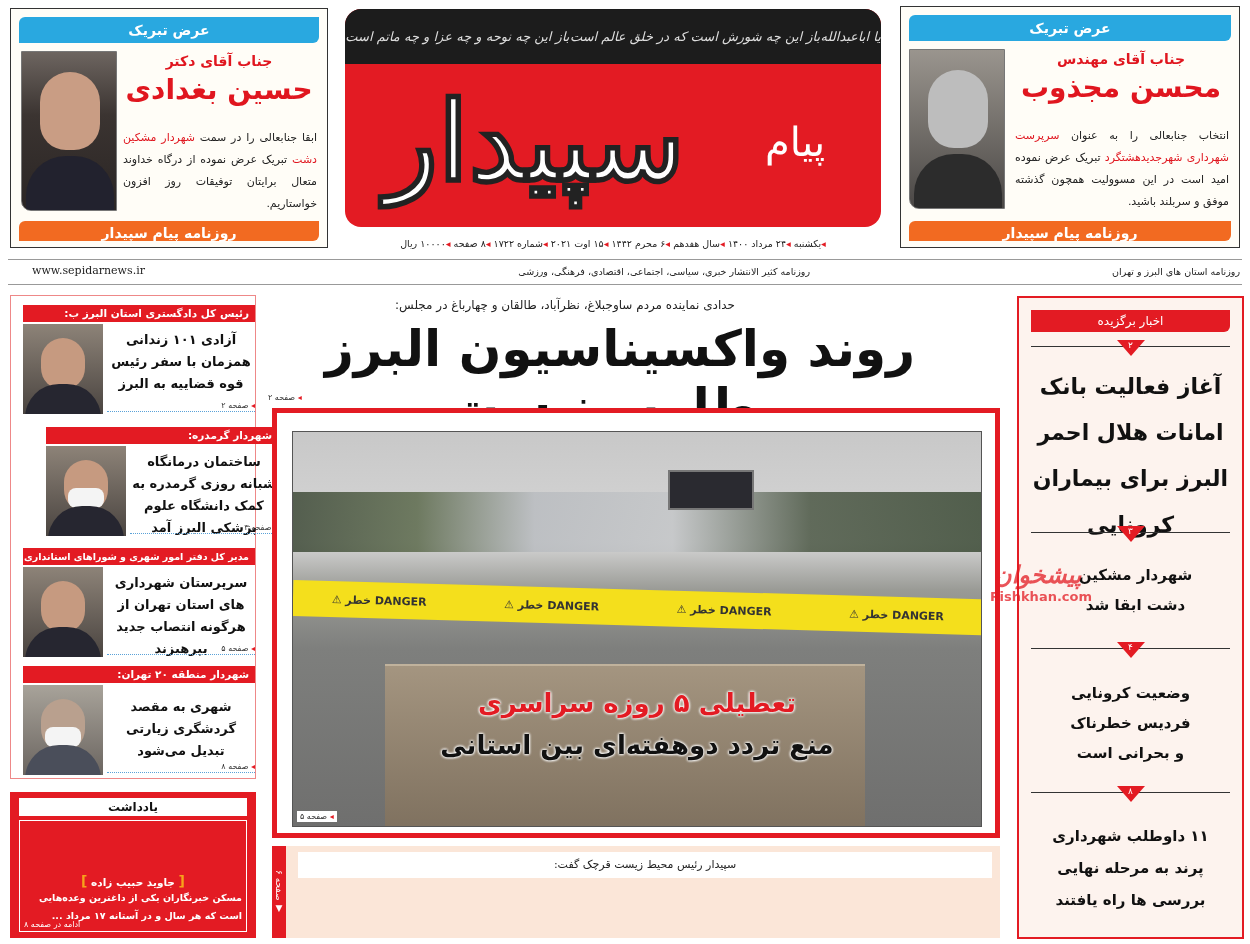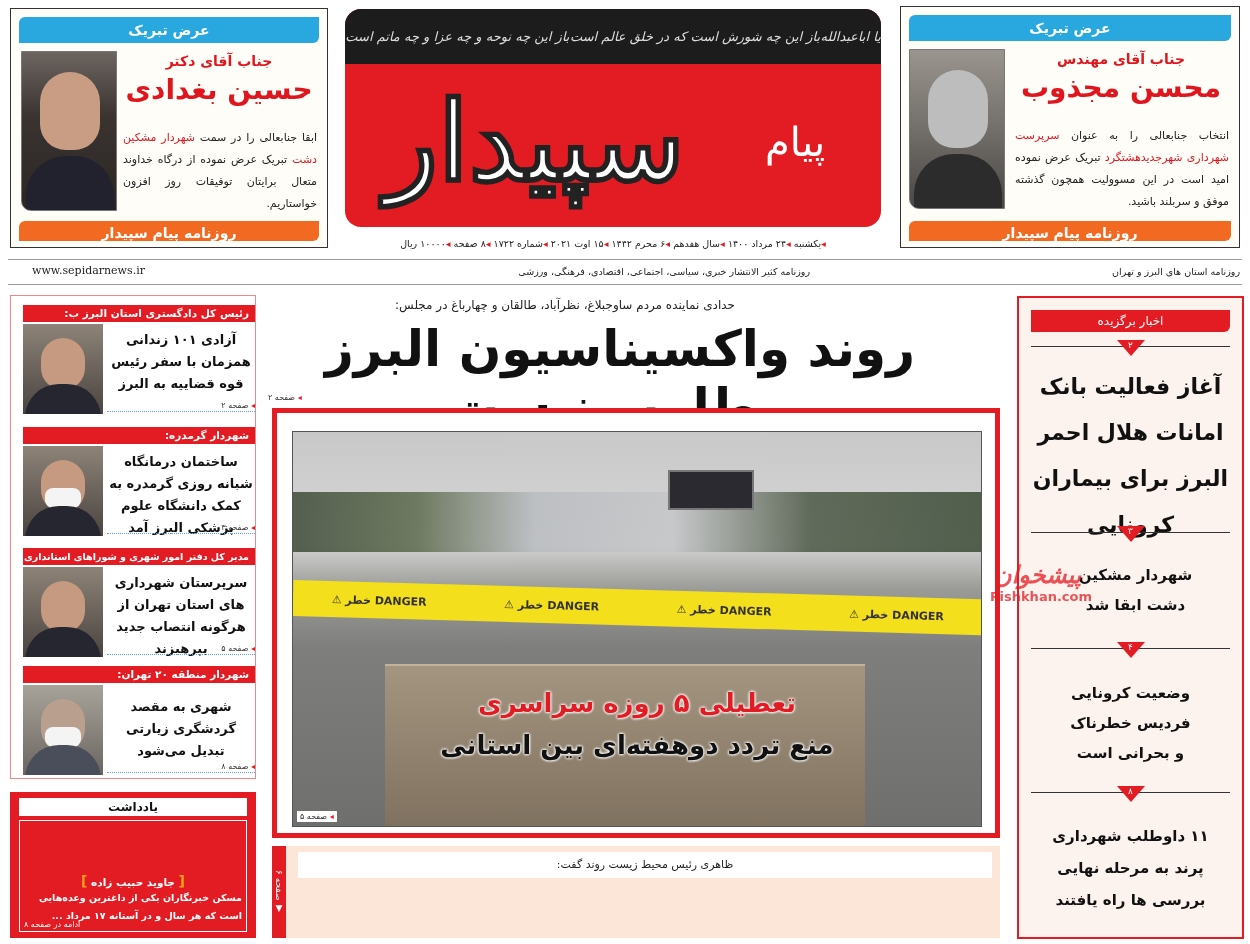--- a/index.html
+++ b/index.html
@@ -154,21 +154,21 @@
 <div class="abs leftcol">
   <div class="lnews" style="top:9px;height:110px;">
     <div class="hd">رئیس کل دادگستری استان البرز ب:</div>
     <div class="ph">
         <div class="face"></div>
         <div class="body"></div>
       </div>
     <div class="hl">آزادی ۱۰۱ زندانی همزمان با سفر رئیس قوه قضاییه به البرز</div>
     <div class="pg" style="top:96px;"><span class="tri">◂</span> <span>صفحه ۲</span></div>
   </div>
-  <div class="lnews" style="top:131px;height:110px;">
+  <div class="lnews" style="top:131px;height:110px;margin-left:23px;">
     <div class="hd">شهردار گرمدره:</div>
     <div class="ph">
         <div class="face"></div>
         <div class="mask"></div>
         <div class="body"></div>
       </div>
     <div class="hl">ساختمان درمانگاه شبانه روزی گرمدره به کمک دانشگاه علوم پزشکی البرز آمد</div>
     <div class="pg" style="top:96px;"><span class="tri">◂</span> <span>صفحه ۳</span></div>
   </div>
   <div class="lnews" style="top:252px;height:110px;">
@@ -217,21 +217,21 @@
     </div>
     <div class="barrier"></div>
     <div class="cap1">تعطیلی ۵ روزه سراسری</div>
     <div class="cap2">منع تردد دوهفته‌ای بین استانی</div>
     <div class="pg5"><span class="tri">◂</span> <span>صفحه ۵</span></div>
   </div>
 </div>
 
 <div class="abs bottomstory">
   <div class="tab">▼ <span>صفحه ۶</span></div>
-  <div class="kick">ظاهری رئیس محیط زیست روند گفت:</div>
+  <div class="kick">سپیدار رئیس محیط زیست قرچک گفت:</div>
 </div>
 
 <div class="abs rightcol">
   <div class="rh">اخبار برگزیده</div>
 
   <div class="rsep" style="top:48px;"></div>
   <div class="rnum" style="top:42px;">
       <div class="tri"></div>
       <div class="n">۲</div>
     </div>

